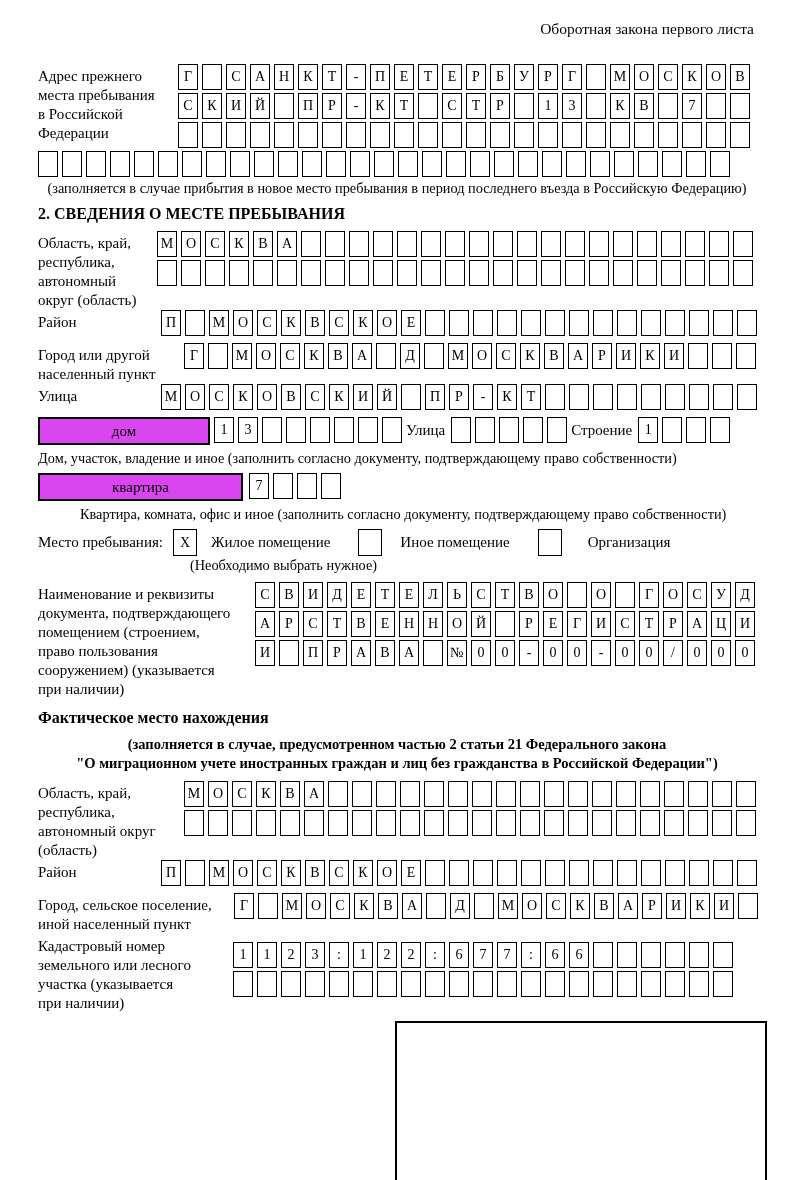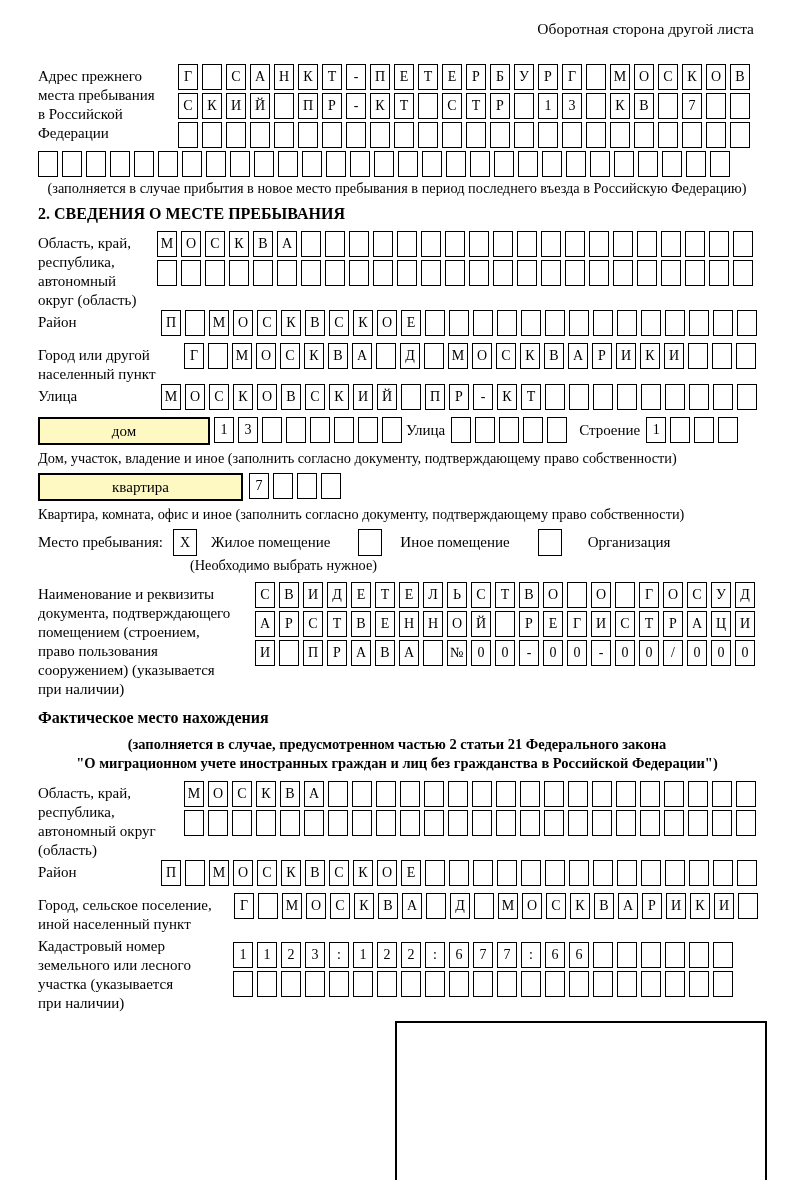--- a/index.html
+++ b/index.html
@@ -12,37 +12,37 @@
   .w217{width:217px;} .w196{width:196px;} .w195{width:195px;}
   .rows{flex:1 1 auto;}
   .boxrow{display:flex;margin-bottom:3px;}
   .cbox{width:20px;height:26px;border:1.8px solid #000;box-sizing:border-box;margin-right:4px;
         display:inline-flex;align-items:center;justify-content:center;
         font-size:14px;line-height:1;flex:0 0 auto;background:#fff;}
   .chk{width:24px;height:27px;}
   .note{font-size:14.3px;text-align:center;margin:2px 0 6px 0;line-height:17px;}
   .sec-title{font-size:16px;font-weight:bold;margin:8px 0 8px 0;}
   .labelbox{border:2px solid #000;height:28px;box-sizing:border-box;display:flex;
-            align-items:center;justify-content:center;font-size:15px;flex:0 0 auto;background:#fef9c3;}
+            align-items:center;justify-content:center;font-size:15px;flex:0 0 auto;background:#d946ef;}
   .lw172{width:172px;} .lw205{width:205px;}
   .inline-label{font-size:15px;padding-top:5px;flex:0 0 auto;}
-  .ml4{margin-left:4px;} .ml6{margin-left:6px;} .ml8{margin-left:8px;} .ml10{margin-left:10px;}
+  .ml4{margin-left:4px;} .ml6{margin-left:6px;} .ml8{} .ml10{margin-left:10px;}
   .ml14{margin-left:14px;} .ml28{margin-left:28px;} .ml22{margin-left:22px;}
   .mb4{margin-bottom:4px;}
   .stay-note{font-size:14.3px;margin:1px 0 8px 152px;}
   .center-note{font-size:14.5px;text-align:center;line-height:19px;margin-bottom:8px;font-weight:bold;}
   .stamp-wrap{margin-top:8px;}
   .stamp-box{margin-left:357px;width:372px;height:180px;border:2px solid #000;box-sizing:border-box;background:#fff;}
 </style>
 </head>
 <body>
 
 <div class="page">
 
-  <div class="side-note">Оборотная сторона другой листа</div>
+  <div class="side-note">Оборотная закона первого листа</div>
 
   <div class="frow">
     <div class="flabel w140">
       <div>Адрес прежнего</div>
       <div>места пребывания</div>
       <div>в Российской</div>
       <div>Федерации</div>
     </div>
     <div class="rows">
       <div class="boxrow">
@@ -352,21 +352,21 @@
 
   <div class="frow mb4">
     <div class="labelbox lw205">квартира</div>
     <div class="boxrow ml6">
         <span class="cbox">7</span>
         <span class="cbox"></span>
         <span class="cbox"></span>
         <span class="cbox"></span>
       </div>
   </div>
-  <div class="note" style="text-align:left;">Квартира, комната, офис и иное (заполнить согласно документу, подтверждающему право собственности)</div>
+  <div class="note" style="text-align:left;margin-left:42px;">Квартира, комната, офис и иное (заполнить согласно документу, подтверждающему право собственности)</div>
 
   <div class="frow">
     <div class="inline-label">Место пребывания:</div>
     <span class="cbox chk ml10">X</span>
     <div class="inline-label ml10">Жилое помещение</div>
     <span class="cbox chk ml28"></span>
     <div class="inline-label ml14">Иное помещение</div>
     <span class="cbox chk ml28"></span>
     <div class="inline-label ml22">Организация</div>
   </div>

